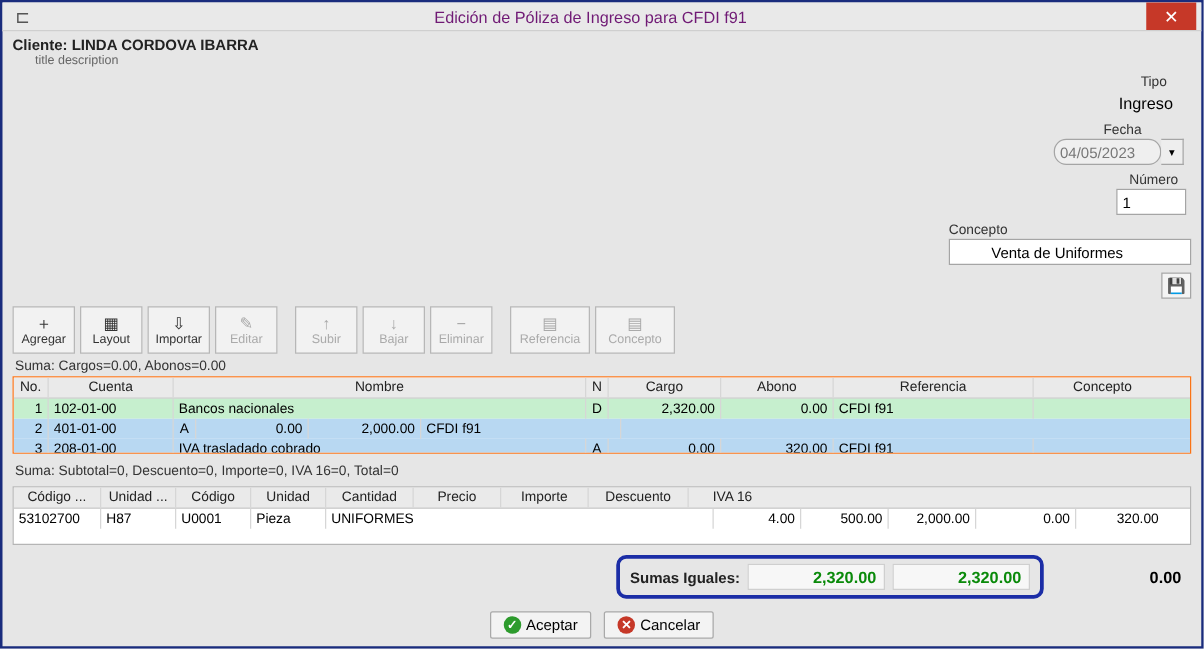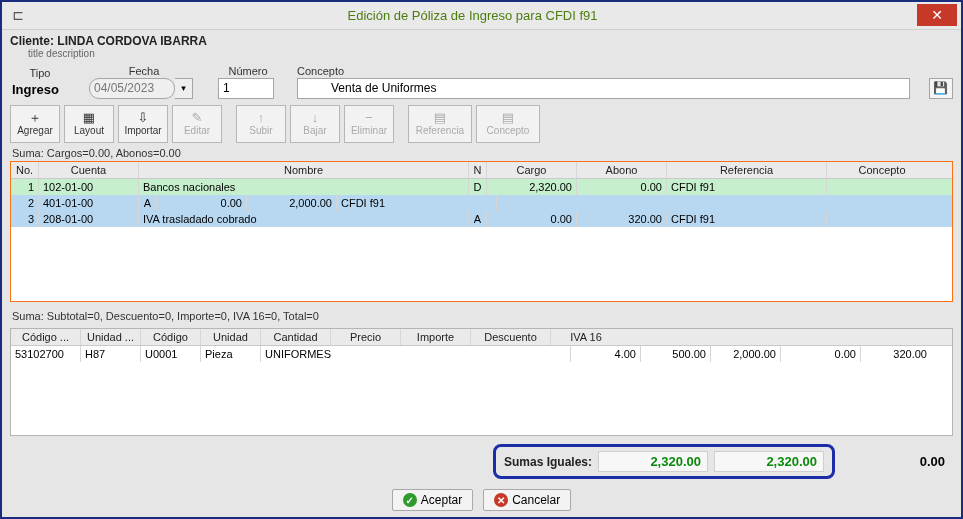--- a/index.html
+++ b/index.html
@@ -1,29 +1,29 @@
 <!DOCTYPE html>
 <html><head>
 <meta charset="utf-8">
 <style>
   * { box-sizing: border-box; font-family: "Segoe UI", Tahoma, Arial, sans-serif; }
   html, body { margin: 0; padding: 0; background: #fff; }
   .window { width: 963px; height: 519px; border: 2px solid #1a2c7d; background: #e6e6e6; display: flex; flex-direction: column; }
   .titlebar { height: 28px; background: #e9e9e9; display: flex; align-items: center; position: relative; border-bottom: 1px solid #cfcfcf; }
   .titlebar .sysicon { width: 20px; height: 20px; margin-left: 6px; color: #555; display:flex; align-items:center; justify-content:center; font-size:14px; }
-  .titlebar .title { flex: 1; text-align: center; font-size: 13px; color: #4d7c0f; }
+  .titlebar .title { flex: 1; text-align: center; font-size: 13px; color: #701a75; }
   .titlebar .close { width: 40px; height: 22px; background: #c63828; color: #fff; display: flex; align-items: center; justify-content: center; margin-right: 4px; font-size: 14px; cursor: pointer; }
   .client { padding: 4px 8px 0 8px; font-size: 12px; color: #222; }
   .client .lbl { font-weight: bold; margin-top: 30px; }
   .client .name { font-weight: bold; }
   .client .sub { color: #666; margin-left: 18px; font-size: 10px; }
-  .formrow { display: flex; align-items: flex-end; gap: 19px; padding: 6px 8px 4px 8px; }
+  .formrow { display: flex; align-items: flex-end; gap: 6px; padding: 6px 8px 4px 8px; flex-direction: column; }
   .field { display: flex; flex-direction: column; font-size: 11px; }
   .field label { color: #333; margin-bottom: 1px; text-align: center; }
-  .tipo-val { font-weight: bold; font-size: 13px; padding: 2px 2px; }
+  .tipo-val { font-weight: normal; font-size: 13px; padding: 2px 2px; }
   .txt { border: 1px solid #a5a5a5; background: #fff; padding: 2px 4px; font-size: 12px; height: 21px; }
   .txt[readonly] { background: #efefef; color: #777; }
   .drop { display:flex; }
   .drop-btn { width: 18px; height: 21px; border: 1px solid #a5a5a5; border-left: none; background: #eee; font-size: 9px; display:flex; align-items:center; justify-content:center; cursor:pointer; }
   .iconbtn { width: 24px; height: 21px; border: 1px solid #a5a5a5; background: #f4f4f4; display:flex; align-items:center; justify-content:center; font-size:12px; cursor:pointer; }
   .toolbar { display: flex; gap: 4px; padding: 2px 8px 4px 8px; }
   .tb { width: 50px; height: 38px; border: 1px solid #b7b7b7; background: #f2f2f2; display:flex; flex-direction:column; align-items:center; justify-content:center; font-size:10px; color:#333; gap:1px; cursor:pointer; }
   .tb.disabled { color:#aaa; cursor:default; }
   .tb .ico { font-size:13px; line-height:1; }
   .sumline { font-size: 11px; color:#333; padding: 0 10px; }

